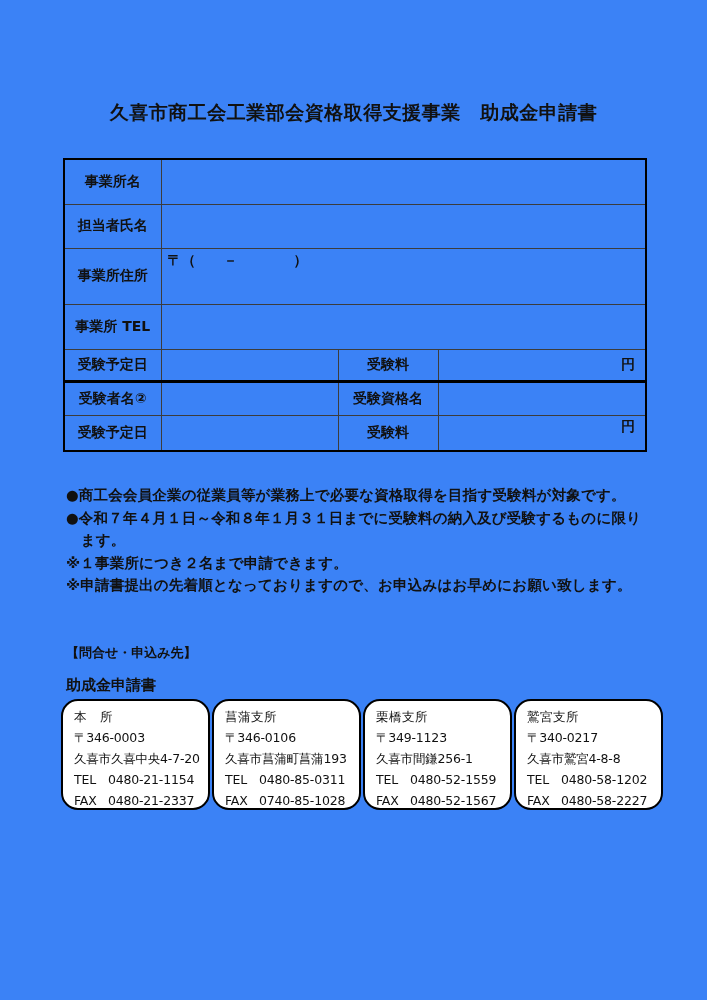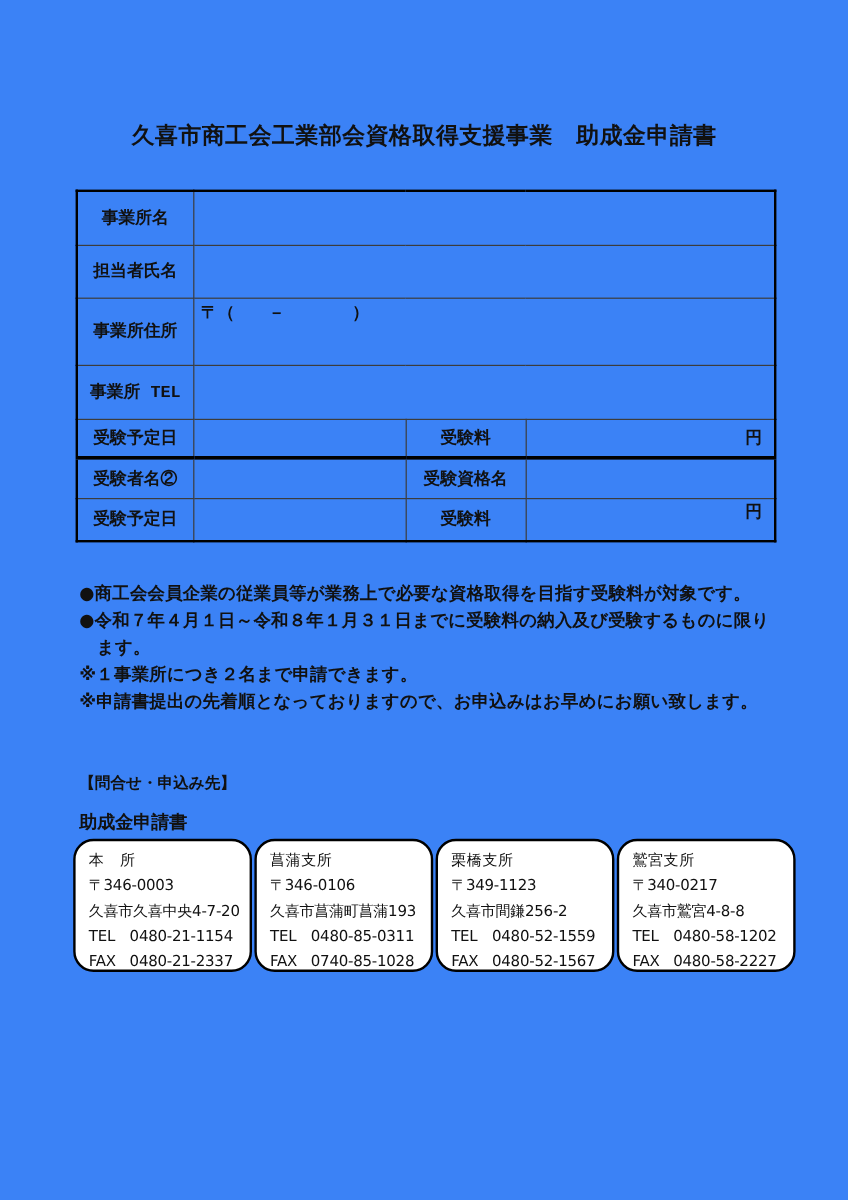--- a/index.html
+++ b/index.html
@@ -38,21 +38,21 @@
     table-layout: fixed;
     border: 2px solid #000;
   }
   .form-table td {
     border: 1px solid #3c3c3c;
     font-size: 14px;
     font-weight: bold;
     vertical-align: middle;
     overflow: hidden;
   }
-  .form-table td.lbl { text-align: center; padding: 0 0; font-family: Liberation Mono, monospace; }
+  .form-table td.lbl { text-align: center; padding: 0 0; }
   .form-table td.val { padding: 0 8px; }
   .form-table tr.thick td { border-top: 3px solid #000; }
   tr.r1 td { height: 45px; }
   tr.r2 td { height: 44px; }
   tr.r3 td { height: 56px; }
   tr.r4 td { height: 45px; }
   tr.r5 td { height: 38px; }
   tr.r6 td { height: 32px; }
   tr.r7 td { height: 34px; }
   tr.r8 td { height: 36px; }
@@ -200,21 +200,21 @@
       <div class="office-name">菖蒲支所</div>
       <div class="office-postal">〒346-0106</div>
       <div class="office-address">久喜市菖蒲町菖蒲193</div>
       <div class="office-tel"><span class="tf-label">TEL</span><span>0480-85-0311</span></div>
       <div class="office-fax"><span class="tf-label">FAX</span><span>0740-85-1028</span></div>
     </div>
 
     <div class="office">
       <div class="office-name">栗橋支所</div>
       <div class="office-postal">〒349-1123</div>
-      <div class="office-address">久喜市間鎌256-2</div>
+      <div class="office-address">久喜市間鎌256-1</div>
       <div class="office-tel"><span class="tf-label">TEL</span><span>0480-52-1559</span></div>
       <div class="office-fax"><span class="tf-label">FAX</span><span>0480-52-1567</span></div>
     </div>
 
     <div class="office">
       <div class="office-name">鷲宮支所</div>
       <div class="office-postal">〒340-0217</div>
       <div class="office-address">久喜市鷲宮4-8-8</div>
       <div class="office-tel"><span class="tf-label">TEL</span><span>0480-58-1202</span></div>
       <div class="office-fax"><span class="tf-label">FAX</span><span>0480-58-2227</span></div>

